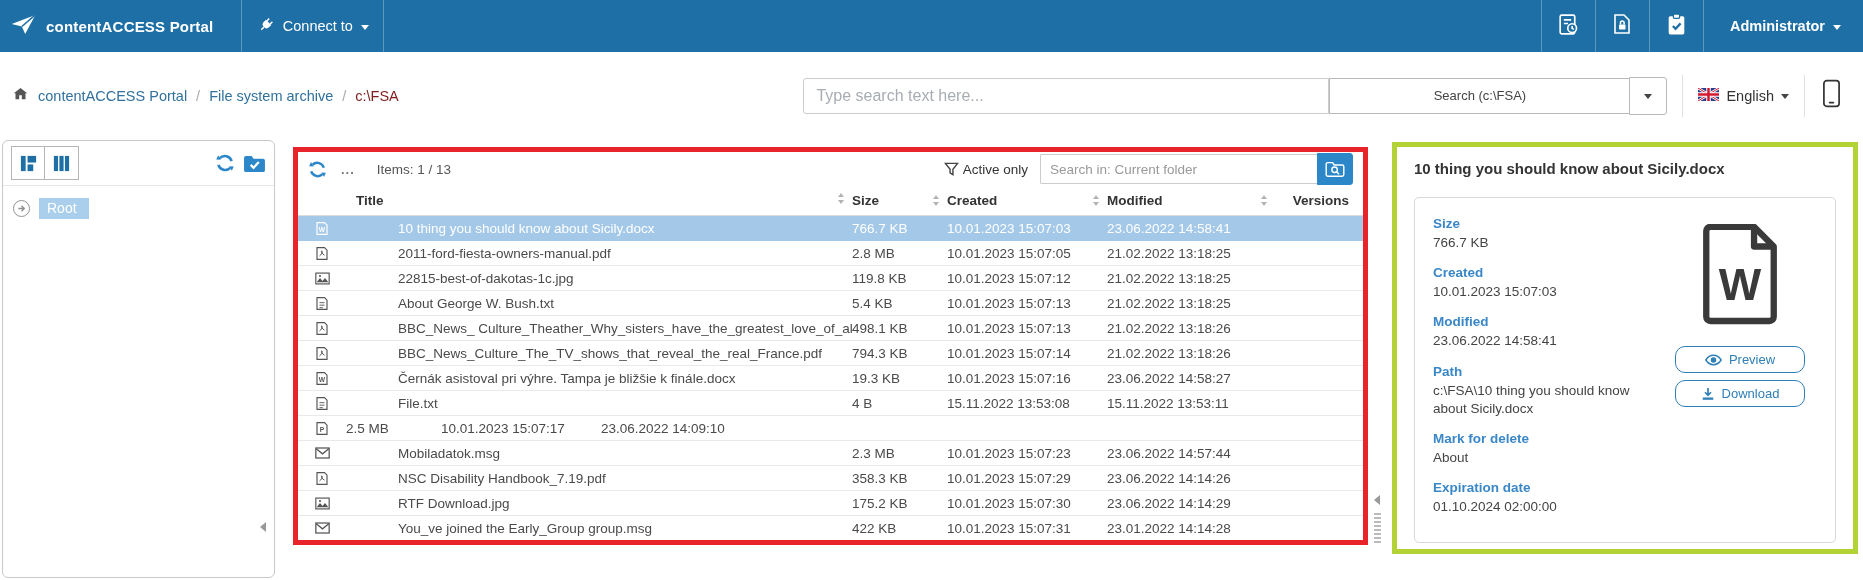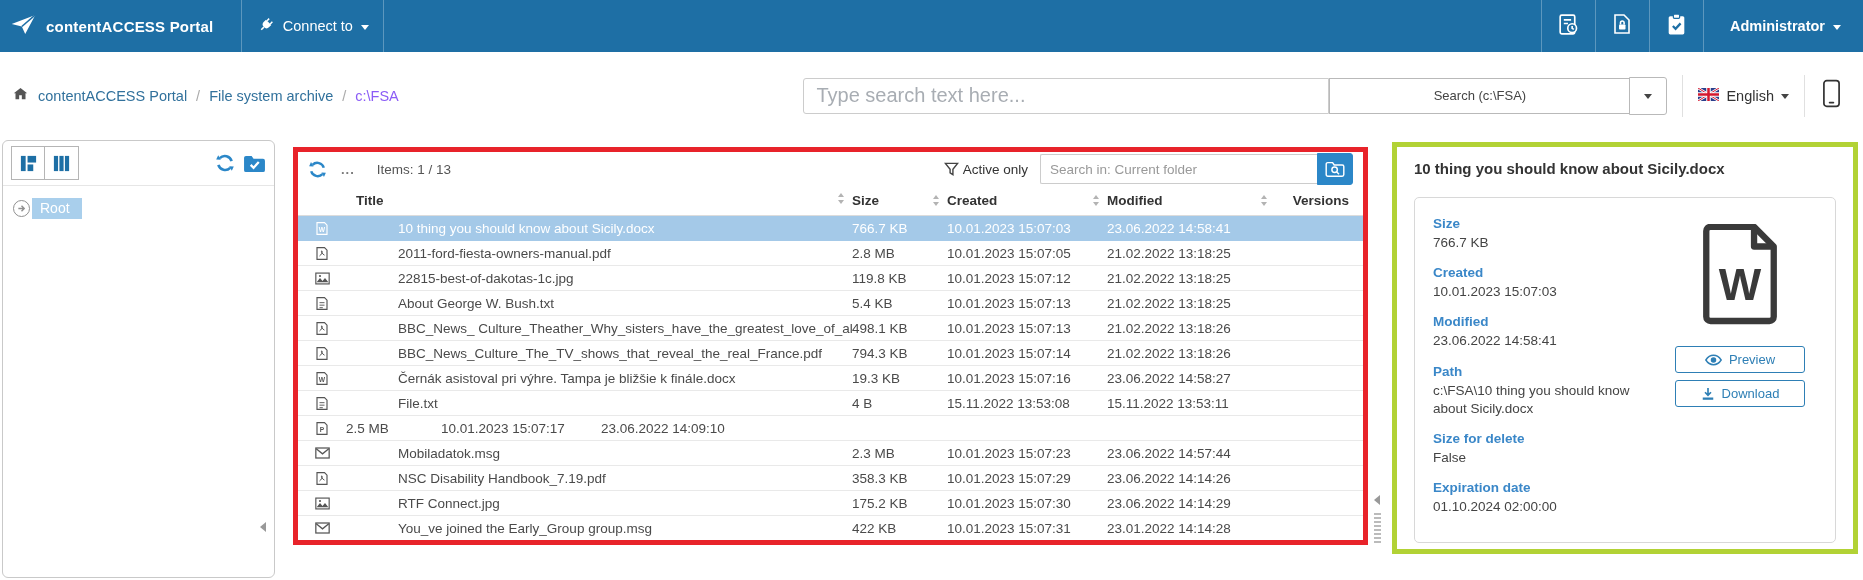--- a/index.html
+++ b/index.html
@@ -19,45 +19,45 @@
   .tb-admin{padding:0 22px 0 26px;gap:8px;font-size:14.5px;font-weight:700;}
   .caret{width:0;height:0;border-left:4.5px solid transparent;border-right:4.5px solid transparent;
          border-top:5px solid #fff;margin-top:2px;}
   .caret.dark{border-top-color:#444;}
 
   
   .subbar{position:absolute;left:0;top:52px;width:1863px;height:73px;background:#fff;
           display:flex;align-items:center;padding:14px 12px 0 12px;box-sizing:border-box;}
   .crumb{display:flex;align-items:center;gap:9px;font-size:14.5px;}
   .crumb .lnk{color:#31719c;}
-  .crumb .cur{color:#8b5cf6;}
+  .crumb .cur{color:#7f1d1d;}
   .crumb .sl{color:#aaa;}
   .sb-spacer{flex:1;}
   .search-input{width:500px;height:34px;border:1px solid #ccc;border-radius:3px 0 0 3px;
-                padding:0 12px;font-size:20px;font-family:inherit;color:#555;outline:none;}
+                padding:0 12px;font-size:16px;font-family:inherit;color:#555;outline:none;}
   .search-input::placeholder{color:#a8adb3;}
   .search-btn{width:300px;height:36px;border:1px solid #b9b9b9;border-right:none;background:#fff;
               color:#444;font-size:13px;display:flex;align-items:center;justify-content:center;cursor:pointer;}
   .search-caret{width:36px;height:36px;border:1px solid #b9b9b9;border-radius:0 3px 3px 0;background:#fff;
                 display:flex;align-items:center;justify-content:center;cursor:pointer;}
   .vdiv{width:1px;height:42px;background:#e0e0e0;margin:0 15px;}
   .lang{display:flex;align-items:center;gap:7px;font-size:14.5px;color:#333;cursor:pointer;}
   .phone-wrap{margin:0 10px 0 2px;}
 
   
   .sidebar{position:absolute;left:2px;top:140px;width:273px;height:438px;background:#fff;
            border:1px solid #c9c9c9;border-radius:6px;box-sizing:border-box;}
   .sb-head{height:44px;border-bottom:1px solid #e6e6e6;display:flex;align-items:center;padding:0 8px;}
   .vt-btn{width:34px;height:34px;border:1px solid #b5b5b5;background:#fff;display:flex;
           align-items:center;justify-content:center;cursor:pointer;padding:0;}
   .vt-btn + .vt-btn{border-left:none;}
   .sb-head .flex{flex:1;}
   .sb-headicon{margin-left:8px;cursor:pointer;display:flex;align-items:center;}
   .tree{padding:12px 10px;}
-  .tree-row{display:flex;align-items:center;gap:2px;cursor:pointer;}
+  .tree-row{display:flex;align-items:center;gap:9px;cursor:pointer;}
   .expander{width:17px;height:17px;border:1.5px solid #909090;border-radius:50%;display:flex;
             align-items:center;justify-content:center;box-sizing:border-box;}
   .root-chip{background:#a9cfec;color:#fff;font-size:14px;padding:2px 12px 3px 8px;}
   .collapse-left{position:absolute;left:260px;top:522px;width:0;height:0;cursor:pointer;
                  border-top:5px solid transparent;border-bottom:5px solid transparent;border-right:6px solid #999;}
 
   
   .red-box{position:absolute;left:293px;top:147px;width:1075px;height:398px;box-sizing:border-box;
            border:5px solid #e8232a;background:#fff;display:flex;flex-direction:column;}
   .tbl-toolbar{height:34px;display:flex;align-items:center;padding:0 10px;flex:0 0 auto;}
@@ -103,21 +103,21 @@
              border:5px solid #b2d235;background:#fff;padding:13px 17px;}
   .d-title{font-size:15px;font-weight:700;color:#333;}
   .dcard{margin-top:20px;border:1px solid #d8d8d8;border-radius:5px;padding:18px 16px 12px 18px;
          display:flex;gap:10px;min-height:300px;box-sizing:border-box;}
   .dfields{flex:1;min-width:0;}
   .dfield{margin-bottom:13px;}
   .dlabel{color:#3a87c8;font-size:13.5px;font-weight:600;margin-bottom:3px;}
   .dvalue{color:#444;font-size:13.5px;line-height:1.35;max-width:225px;word-wrap:break-word;}
   .dside{width:158px;flex:0 0 auto;display:flex;flex-direction:column;align-items:center;}
   .bigdoc{margin:8px 0 14px 0;}
-  .obtn{width:130px;height:27px;border:1px solid #2e7fb5;border-radius:3px;background:#fff;color:#2e7fb5;
+  .obtn{width:130px;height:27px;border:1px solid #2e7fb5;border-radius:10px;background:#fff;color:#2e7fb5;
         font-size:13px;font-family:inherit;display:flex;align-items:center;justify-content:center;gap:7px;
         cursor:pointer;margin-bottom:7px;box-sizing:border-box;}
 </style>
 </head>
 <body>
 
 <div class="canvas">
 
   <div class="topbar">
     <div class="tb-seg tb-brand">
@@ -477,21 +477,21 @@
           <div class="c-versions"></div>
         </div>
         <div class="tbl-row">
           <div class="c-icon">
             <svg width="15" height="13" viewBox="0 0 18 15" fill="none" stroke="currentColor" stroke-width="1.4">
               <rect x="1" y="1" width="16" height="13"></rect>
               <path d="M2 12l4-5 3 3.5L12 7l4 5" fill="currentColor" stroke="none"></path>
               <circle cx="6" cy="4.5" r="1.3" fill="currentColor" stroke="none"></circle>
             </svg>
           </div>
-          <div class="c-title">RTF Connect.jpg</div>
+          <div class="c-title">RTF Download.jpg</div>
           <div class="c-size">175.2 KB</div>
           <div class="c-created">10.01.2023 15:07:30</div>
           <div class="c-modified">23.06.2022 14:14:29</div>
           <div class="c-versions"></div>
         </div>
         <div class="tbl-row">
           <div class="c-icon">
             <svg width="15" height="12" viewBox="0 0 18 14" fill="none" stroke="currentColor" stroke-width="1.5">
               <rect x="1" y="1" width="16" height="12"></rect>
               <path d="M1.5 2l7.5 6 7.5-6"></path>
@@ -525,22 +525,22 @@
           </div>
           <div class="dfield">
             <div class="dlabel">Modified</div>
             <div class="dvalue">23.06.2022 14:58:41</div>
           </div>
           <div class="dfield">
             <div class="dlabel">Path</div>
             <div class="dvalue">c:\FSA\10 thing you should know about Sicily.docx</div>
           </div>
           <div class="dfield">
-            <div class="dlabel">Size for delete</div>
-            <div class="dvalue">False</div>
+            <div class="dlabel">Mark for delete</div>
+            <div class="dvalue">About</div>
           </div>
           <div class="dfield">
             <div class="dlabel">Expiration date</div>
             <div class="dvalue">01.10.2024 02:00:00</div>
           </div>
         </div>
       <div class="dside">
         <span class="bigdoc">
           <svg width="90" height="104" viewBox="0 0 64 74" fill="none" stroke="#3a3a3a" stroke-width="4.5" stroke-linejoin="round">
               <path d="M8 5a3 3 0 0 1 3-3h31l14 14v50a3 3 0 0 1-3 3H11a3 3 0 0 1-3-3z"></path>

